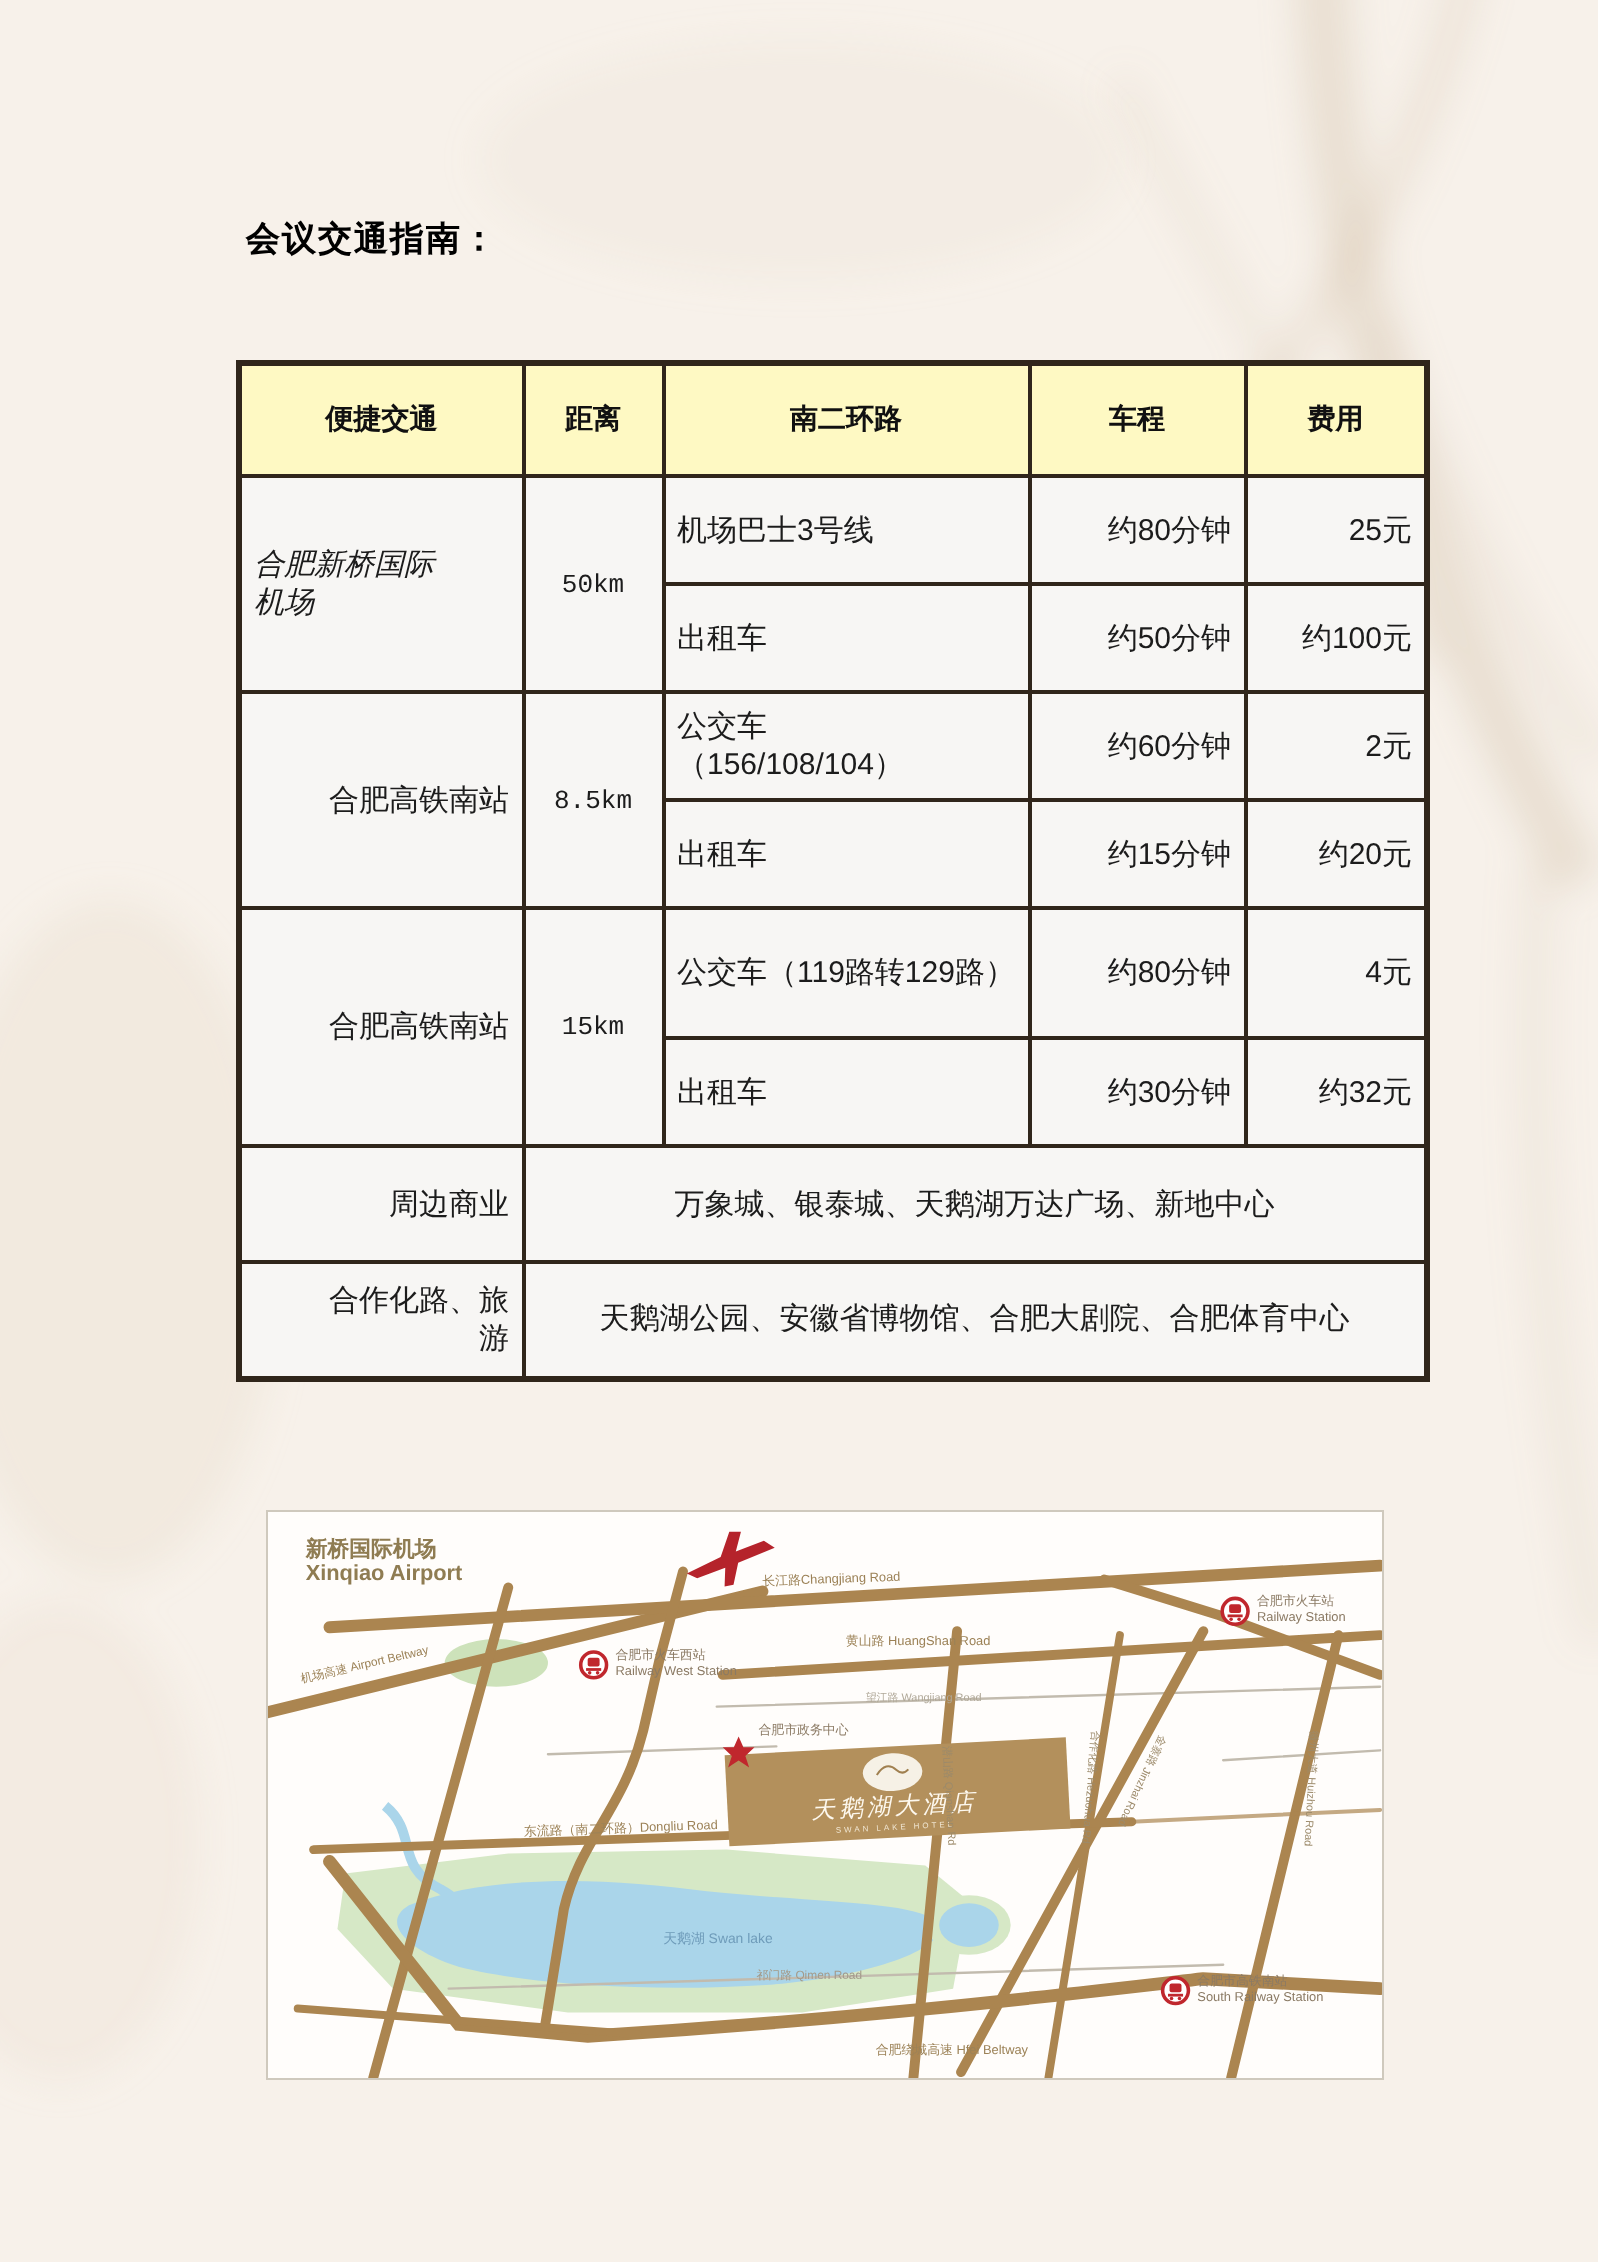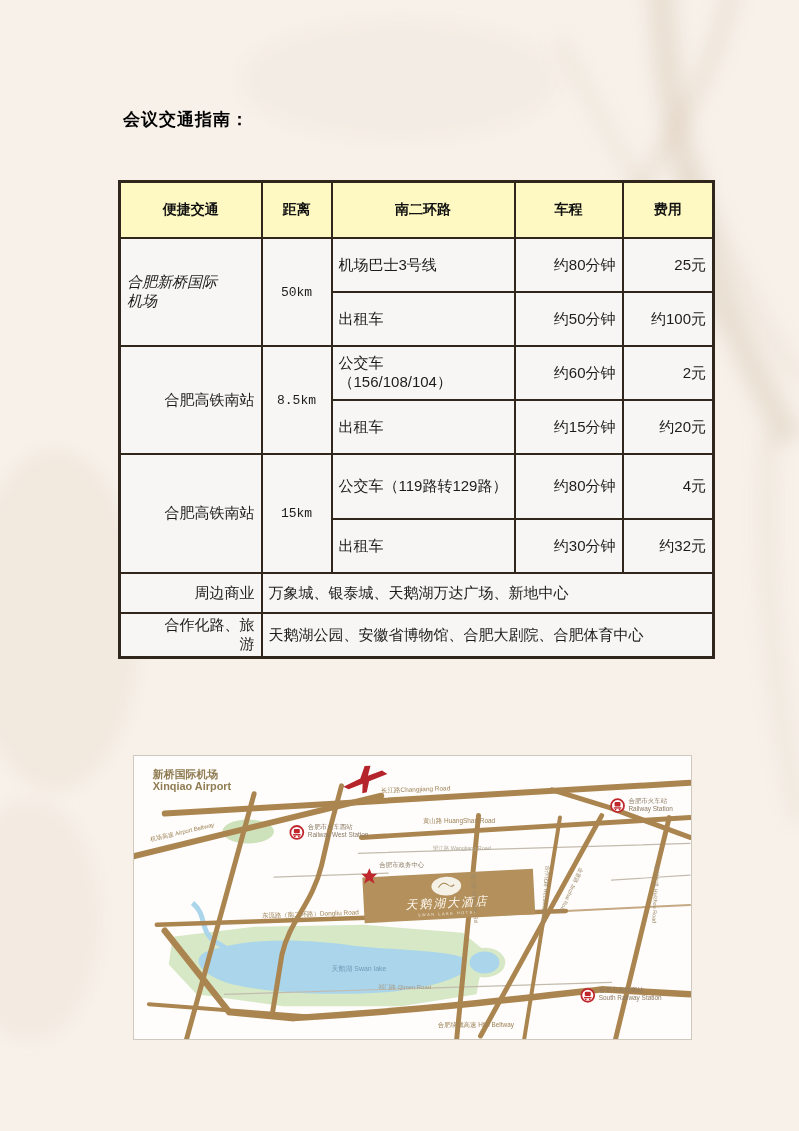--- a/index.html
+++ b/index.html
@@ -23,27 +23,27 @@
     border:2px solid #30261b;
     vertical-align:middle;
     background:#f7f6f4;
     padding:2px 6px;
   }
   table.transport{border:3px solid #30261b;}
   table.transport th{
     background:#fef9c3;height:50px;font-size:14px;font-weight:bold;color:#111;
     text-align:center;
   }
-  tr.h58{height:54px;} tr.h69{height:65px;} tr.h56{height:40px;}
+  tr.h58{height:54px;} tr.h69{height:65px;} tr.h56{height:58px;}
   td.loc{text-align:right;}
   td.loc-left{text-align:left;padding-left:10px;font-style:italic;}
   td.dist{text-align:center;font-family:"Liberation Mono","DejaVu Sans Mono",monospace;font-size:13px;}
   td.veh{text-align:left;padding-left:14px;}
   td.mid{text-align:right;}
-  td.wide{}
+  td.wide{text-align:center;}
   .pre{white-space:pre-line;}
   .map-wrap{
     position:absolute;left:133px;top:755px;width:559px;height:285px;
     background:#fffdfb;border:1px solid #cfc9bd;box-sizing:border-box;
   }
   .map-wrap svg{display:block;width:557px;height:283px;}
   svg text{font-family:"Liberation Sans","DejaVu Sans",sans-serif;}
 </style>
 </head>
 <body>

